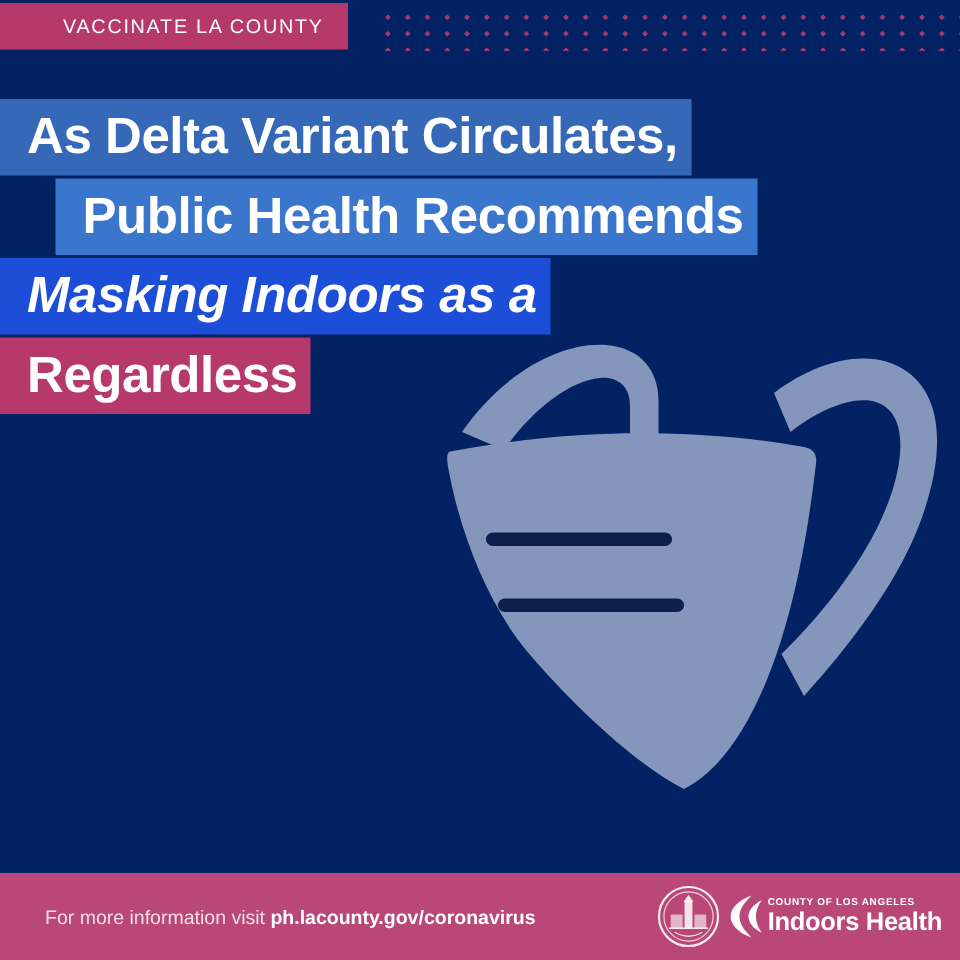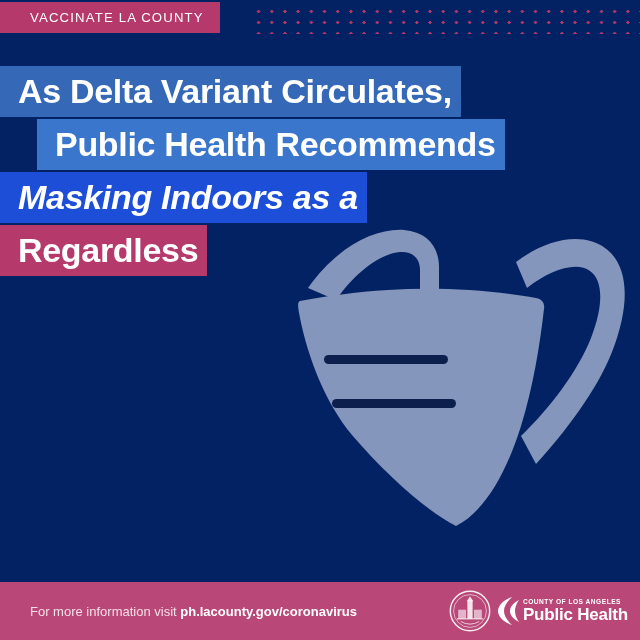--- a/index.html
+++ b/index.html
@@ -29,21 +29,21 @@
     background-position: 0 0;
     opacity: .95;
   }
 
   
   #badge {
     position: absolute;
     left: 0;
     top: 2px;
     height: 31px;
-    padding: 0 16px 0 30px;
+    padding: 0 16px 0 42px;
     background: #b5396b;
     display: flex;
     align-items: center;
   }
   #badge .label {
     color: #ffffff;
     font-size: 13.2px;
     letter-spacing: 1.15px;
     font-weight: 400;
     white-space: nowrap;
@@ -218,19 +218,19 @@
         <path d="M18 48 q14 8 28 0" fill="none" stroke="#ffffff" stroke-width="1.4" opacity=".8"></path>
       </svg>
 
       <div id="wordmark">
         <svg id="wordmark-swoosh" viewBox="0 0 22 30" xmlns="http://www.w3.org/2000/svg" aria-hidden="true">
           <path d="M14 1 C5 4 0 10 0 15 C0 20 5 26 14 29 C9 24 6 20 6 15 C6 10 9 6 14 1 Z" fill="#ffffff"></path>
           <path d="M21 4 C15 7 12 11 12 15 C12 19 15 23 21 26 C18 22 17 18 17 15 C17 12 18 8 21 4 Z" fill="#ffffff"></path>
         </svg>
         <div id="wordmark-text">
           <span id="wm-county">COUNTY OF LOS ANGELES</span>
-          <span id="wm-ph">Public Health</span>
+          <span id="wm-ph">Indoors Health</span>
         </div>
       </div>
     </div>
   </div>
 
 </div>
 
 </body></html>

